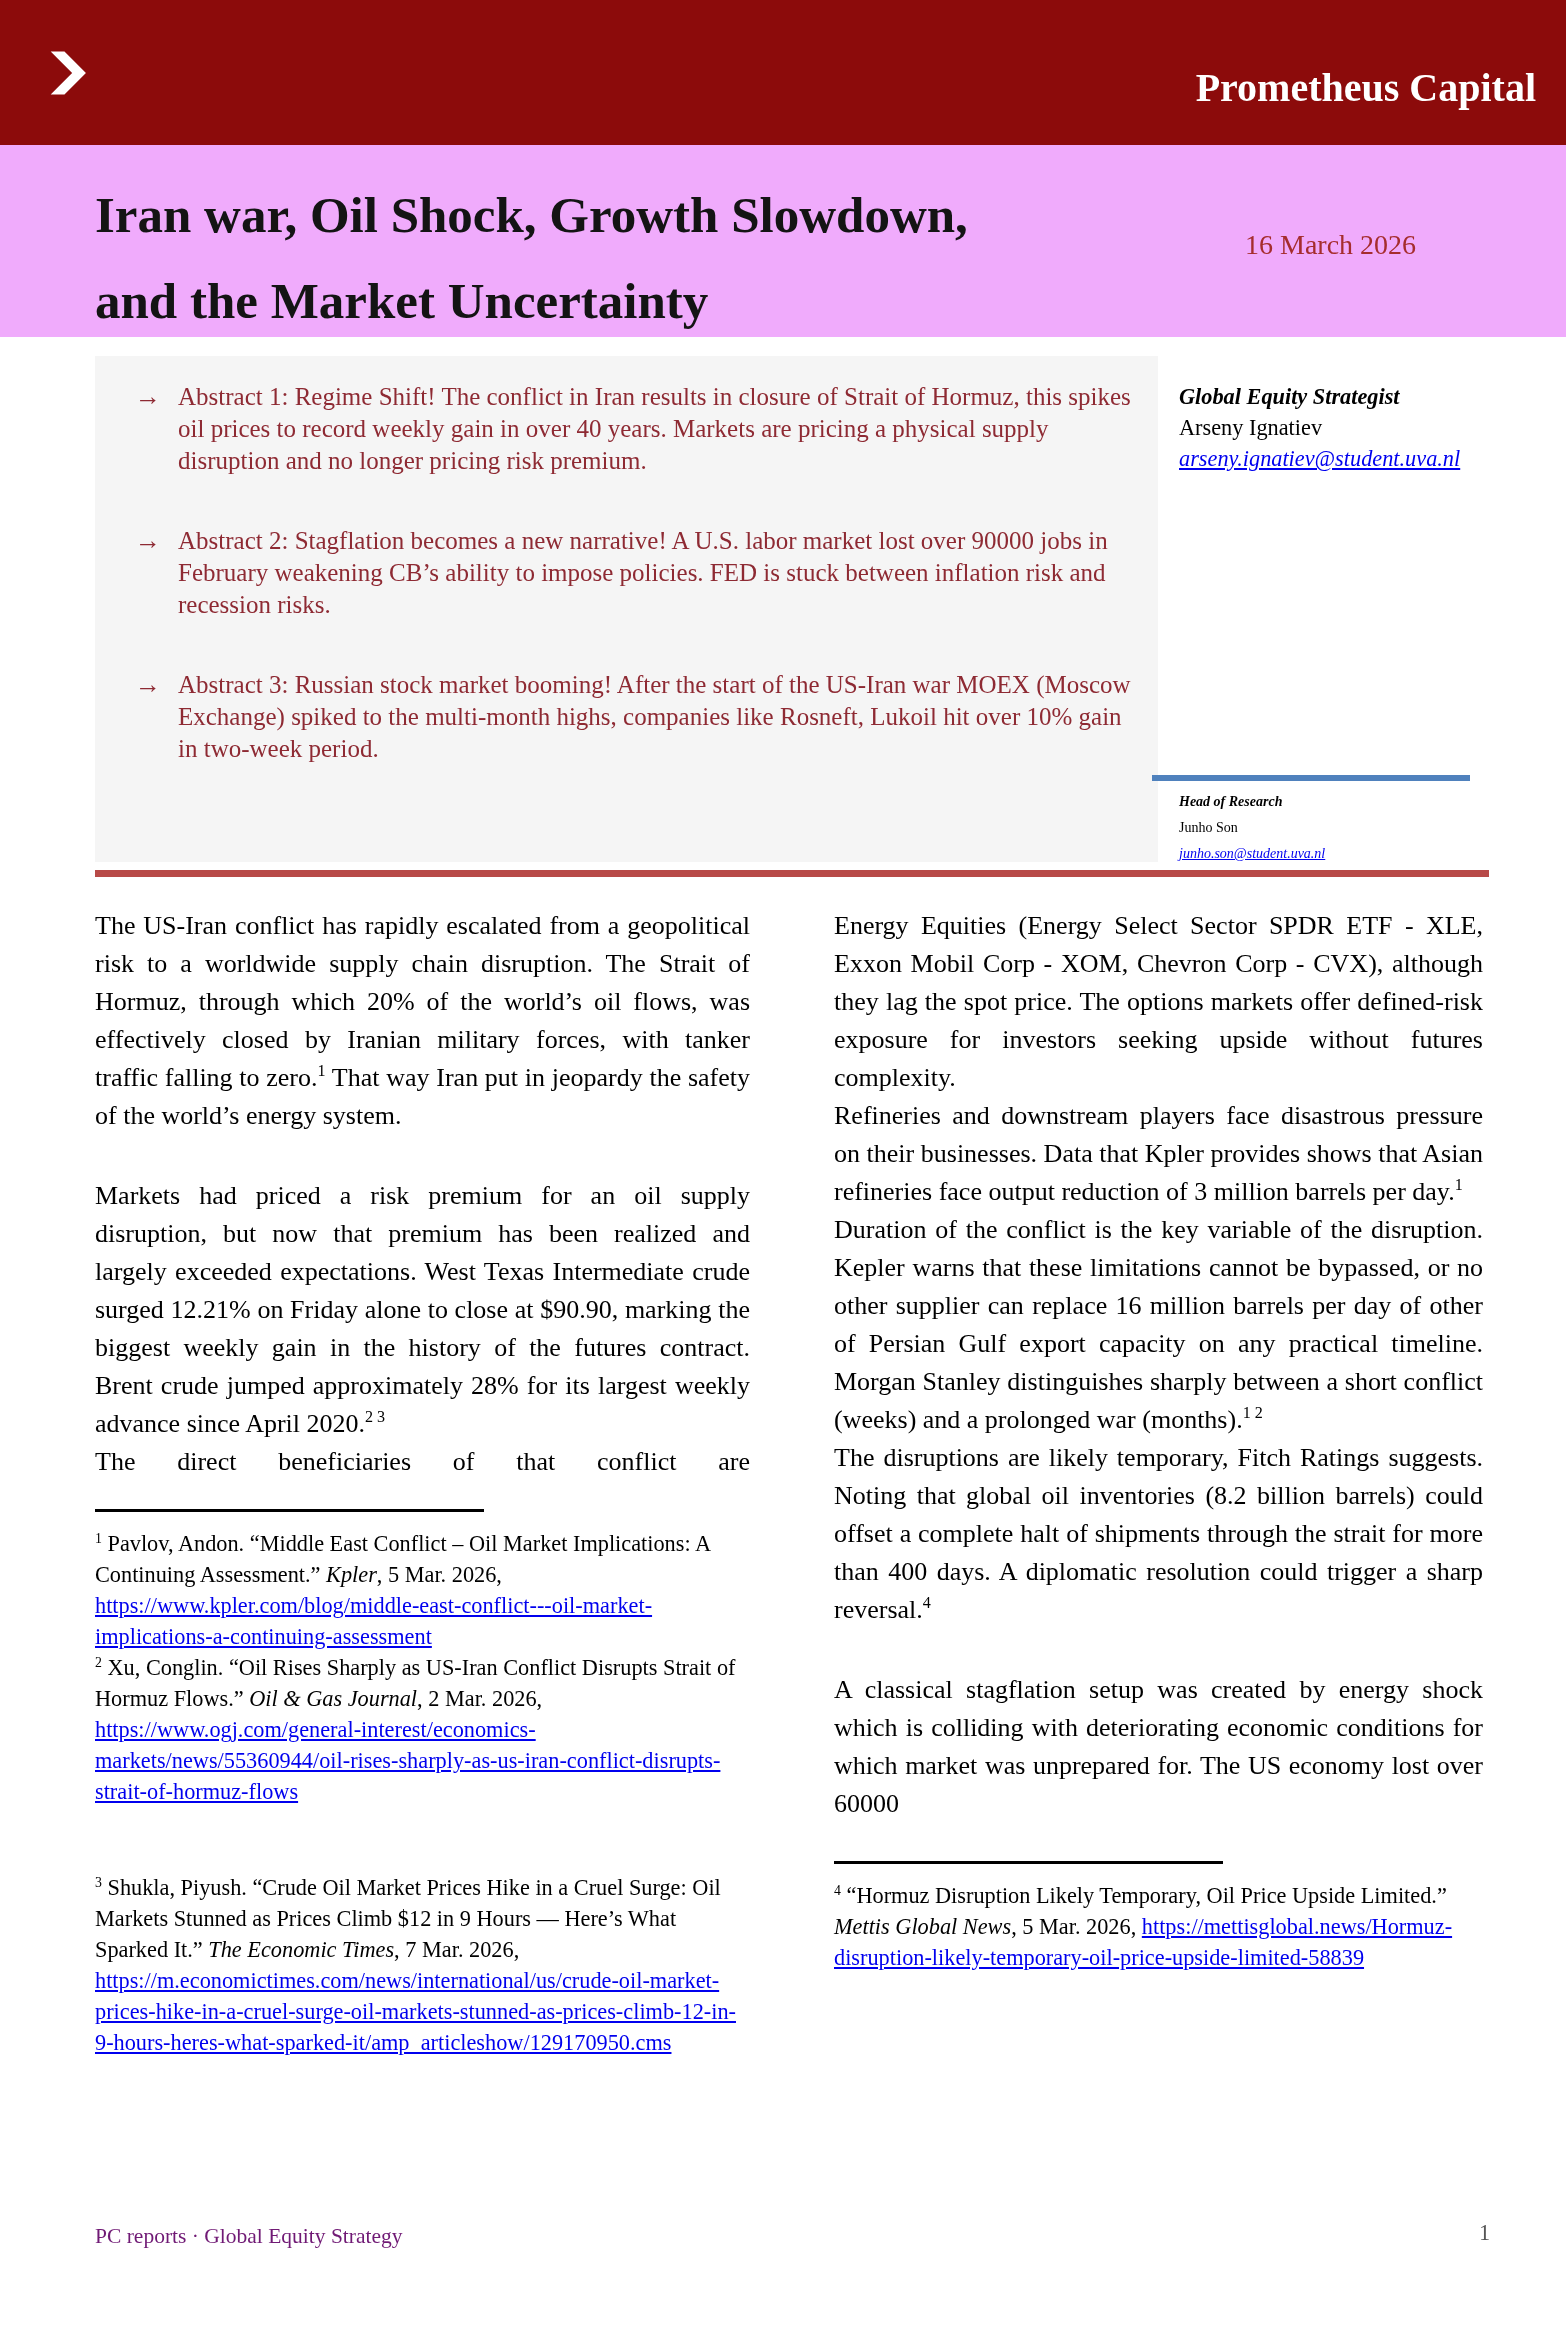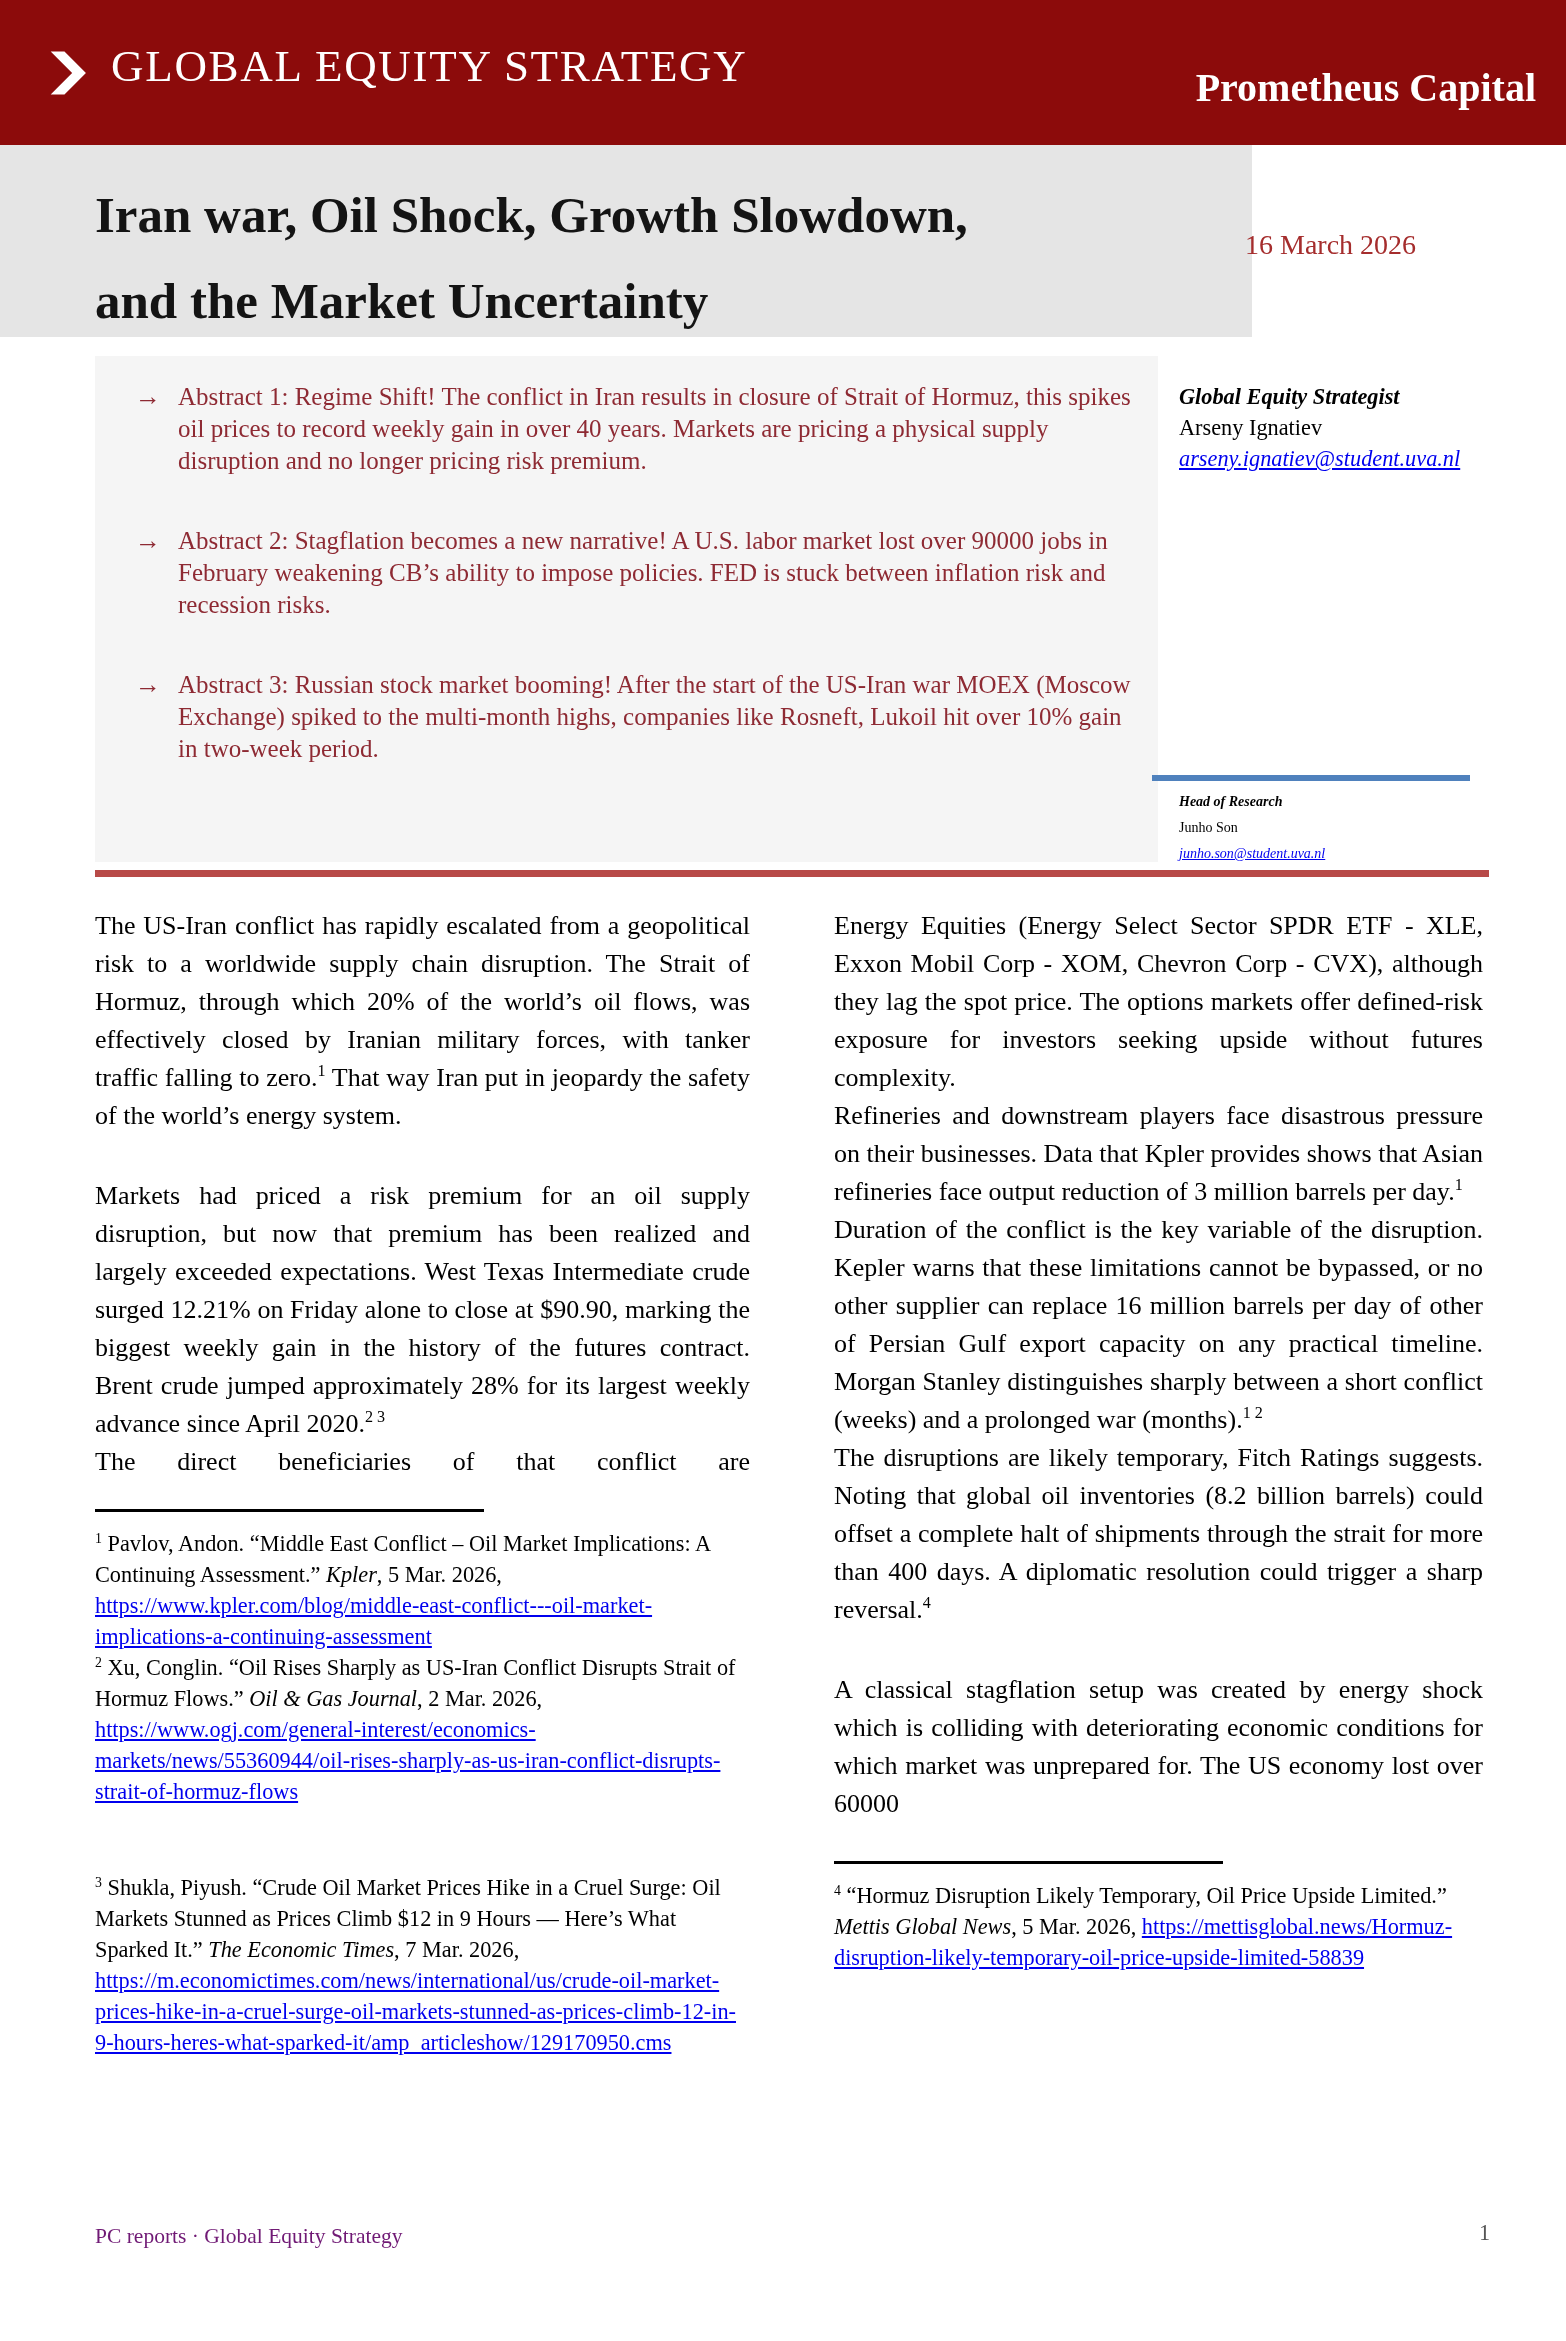--- a/index.html
+++ b/index.html
@@ -17,22 +17,22 @@
   .section-label {
     position:absolute; left:111px; top:40px;
     font-size:45px; letter-spacing:1.7px; color:#ffffff; white-space:nowrap;
   }
   .brand {
     position:absolute; right:30px; top:43px;
     font-size:40px; font-weight:bold; color:#ffffff; white-space:nowrap;margin-top:21px;
   }
   
   .title-band {
-    position:absolute; left:0; top:145px; width:1252px; height:192px;
-    background:#e5e5e5;
+    position:absolute; left:0; top:145px; width:1566px; height:192px;
+    background:#f0abfc;
   }
   .doc-title {
     position:absolute; left:95px; top:26.5px;
     font-size:51px; font-weight:bold; line-height:86px; color:#141414; white-space:nowrap;
   }
   .doc-date {
     position:absolute; left:1245px; top:84px;
     font-size:28px; color:#a52d2d; white-space:nowrap;
   }
   
@@ -77,21 +77,20 @@
 </style>
 </head>
 <body>
 
 <div class="header">
   <span class="chevron">
     <svg viewBox="0 0 60 60" width="46" height="50" aria-hidden="true">
       <polygon points="10,2 28,2 56,30 28,58 10,58 38,30" fill="#ffffff"></polygon>
     </svg>
   </span>
-  <div class="section-label">GLOBAL EQUITY STRATEGY</div>
   <div class="brand">Prometheus Capital</div>
 </div>
 
 <div class="title-band">
   <h1 class="doc-title"><span>Iran war, Oil Shock, Growth Slowdown,</span><br><span>and the Market Uncertainty</span></h1>
   <div class="doc-date">16 March 2026</div>
 </div>
 
 <div class="abstract-box">
   <div class="abs-item">

